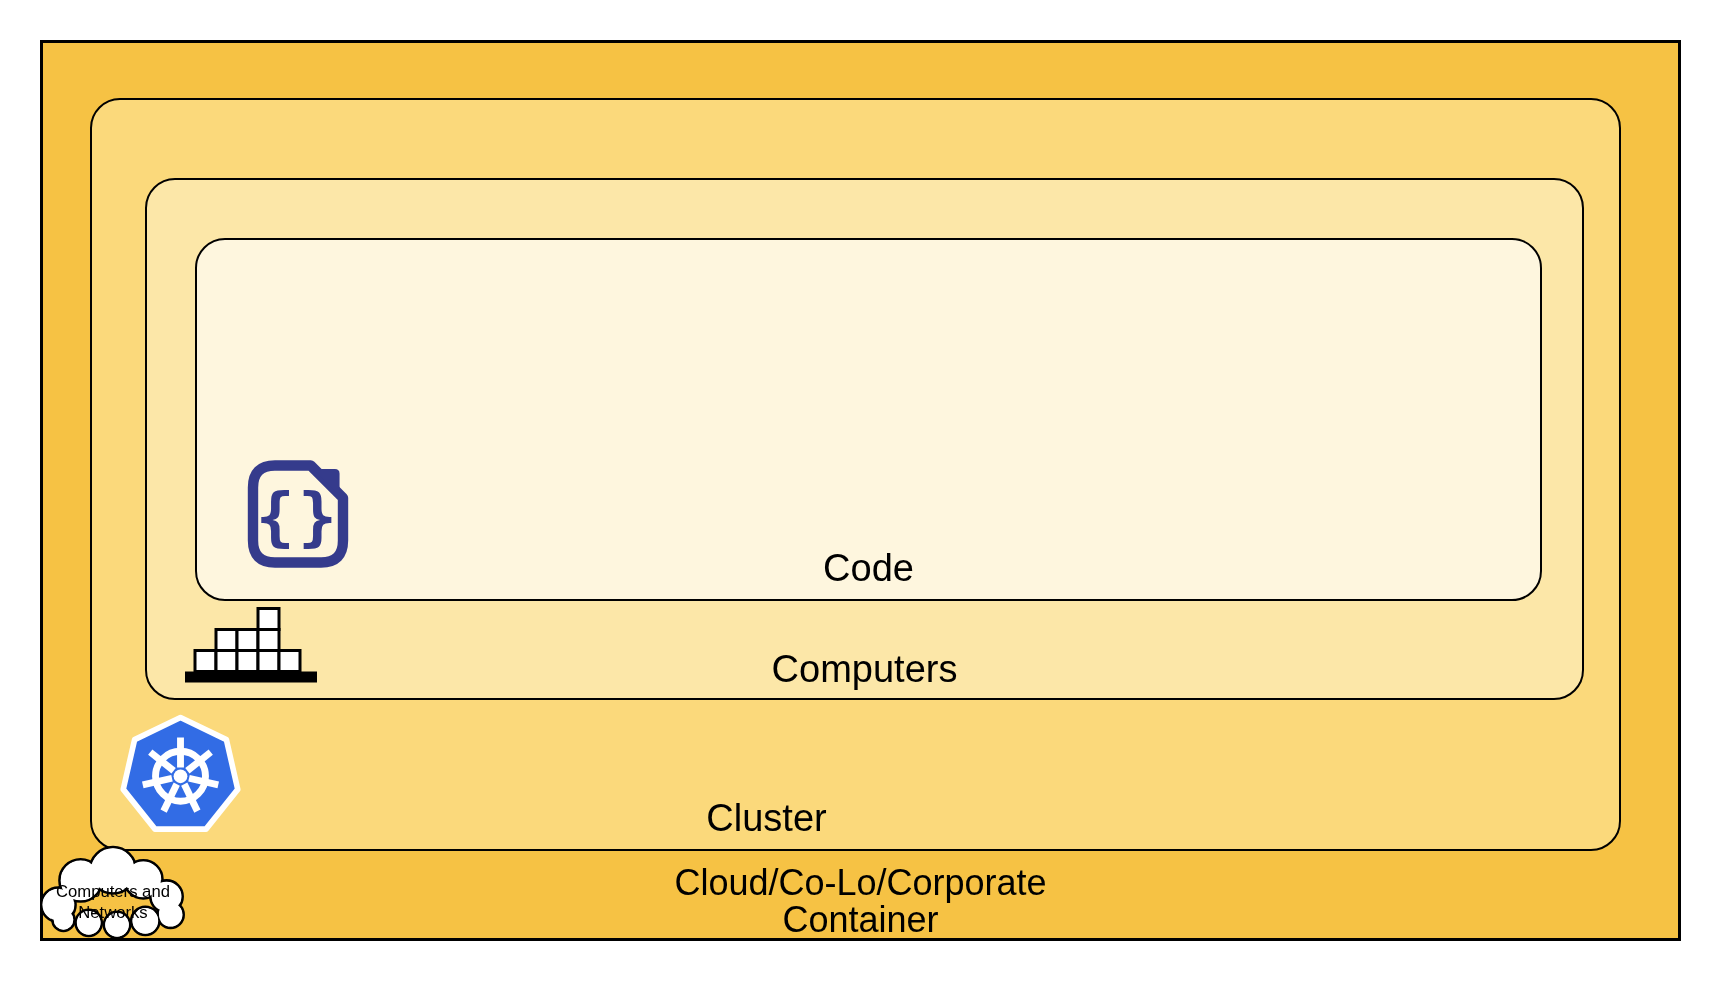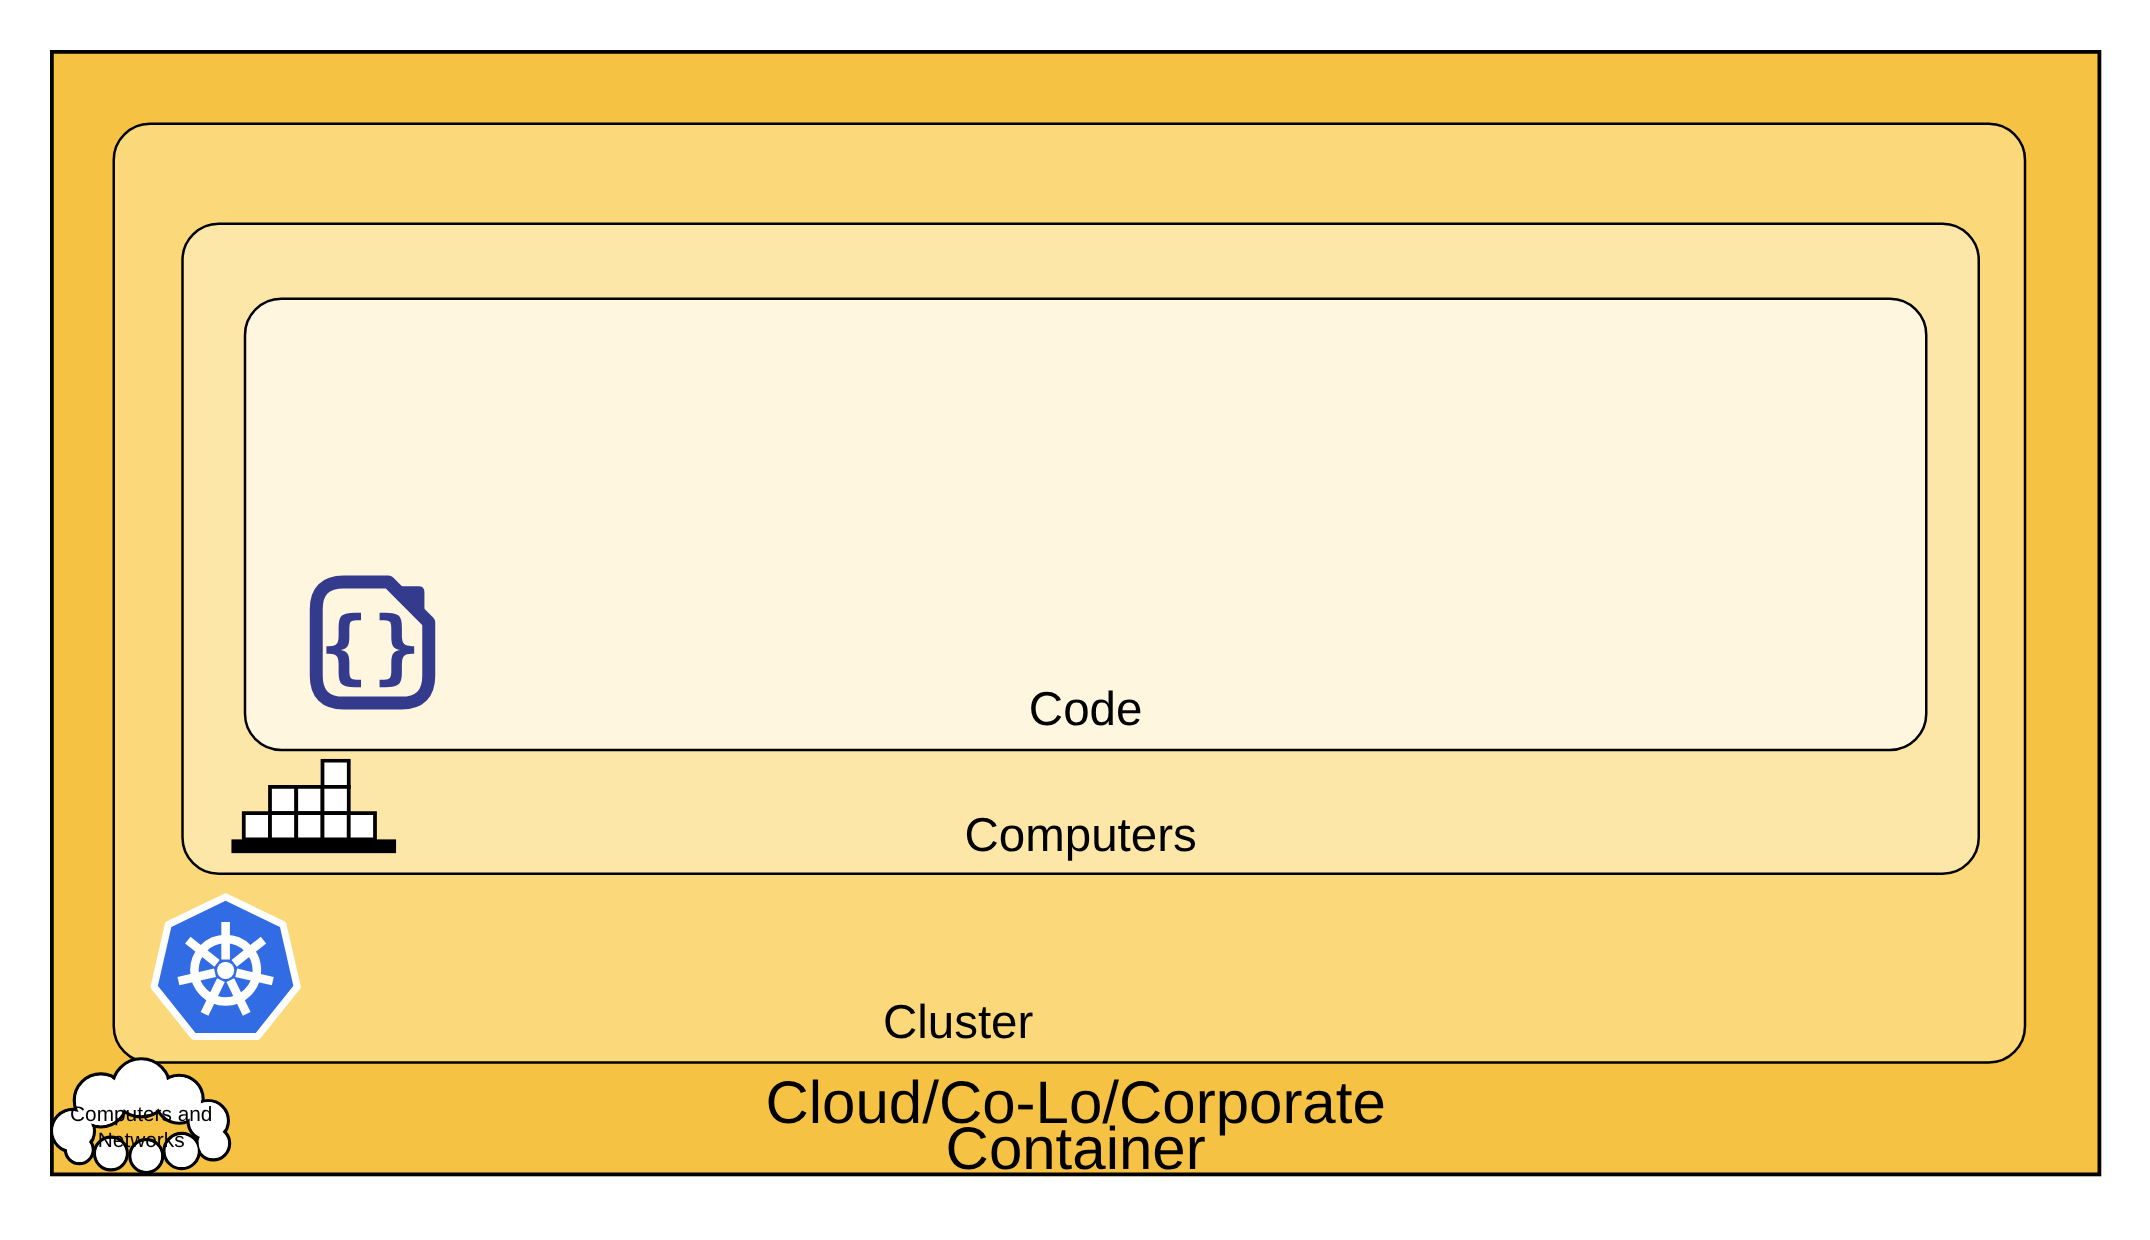--- a/index.html
+++ b/index.html
@@ -30,21 +30,21 @@
   .layer-label{
     position:absolute;
     text-align:center;
     font-size:38px;
     line-height:40px;
     color:var(--text);
   }
   #label-code{left:195px;width:1347px;top:548px;}
   #label-container{left:145px;width:1439px;top:649px;}
   #label-cluster{left:90px;width:1353px;top:798px;}
-  #label-datacenter{left:40px;width:1641px;top:864px;font-size:48px;line-height:37px;}
+  #label-datacenter{left:40px;width:1641px;top:864px;font-size:36px;line-height:37px;}
 
   .icon{position:absolute;}
   #icon-code{left:238px;top:453px;width:120px;height:122px;}
   #icon-container{left:185px;top:607px;width:132px;height:78px;}
   #icon-k8s{left:118px;top:711px;width:125px;height:128px;}
   #icon-cloud{left:38px;top:844px;width:154px;height:96px;}
 
   
   .code-outline{fill:none;stroke:var(--code-icon);stroke-width:9;stroke-linejoin:round;}
   .code-fold{fill:var(--code-icon);}

